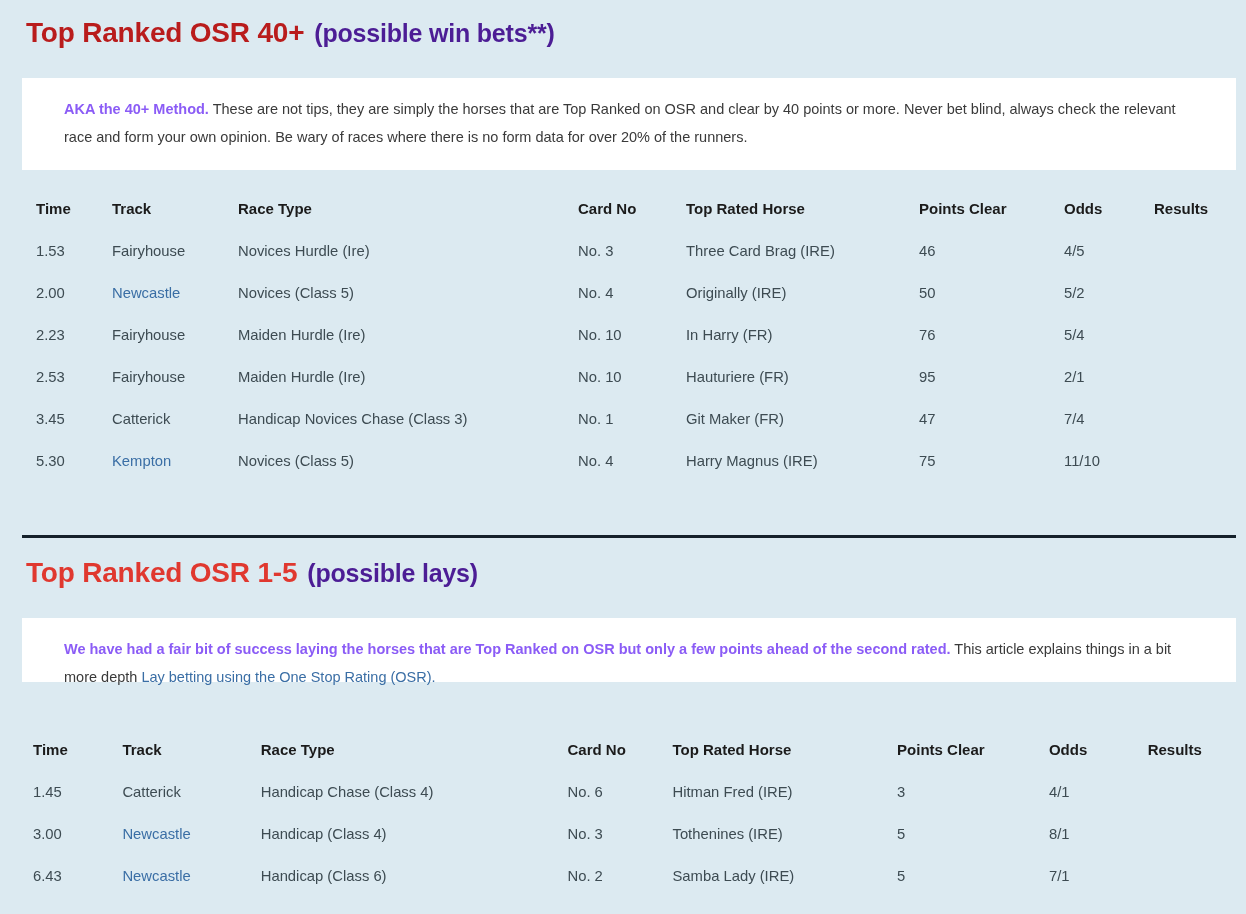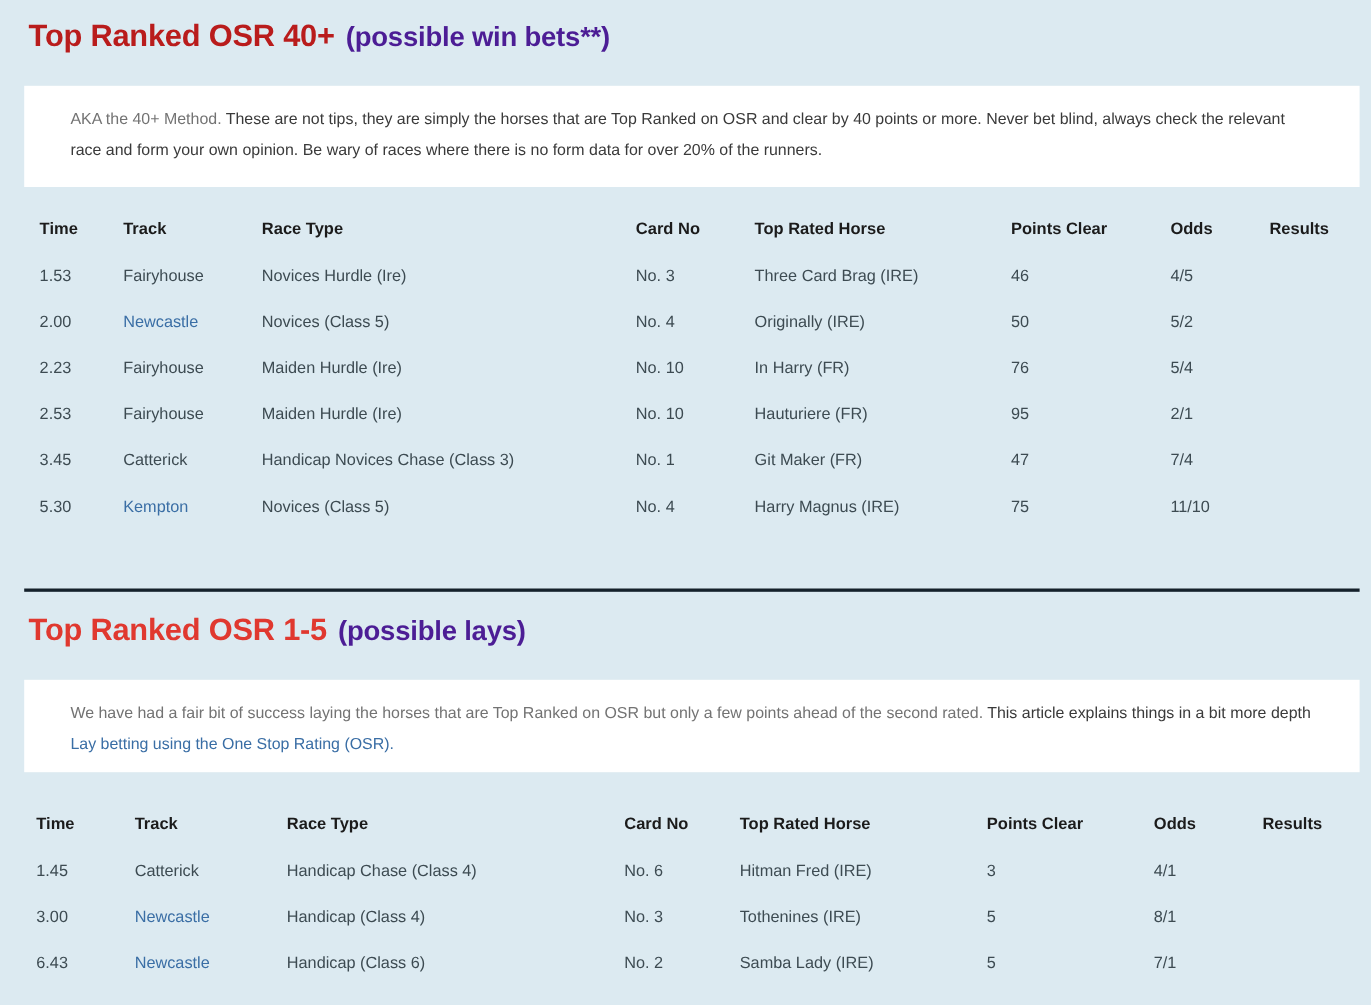--- a/index.html
+++ b/index.html
@@ -48,22 +48,22 @@
   .note-card {
     position: absolute;
     background: #ffffff;
     box-sizing: border-box;
     padding: 17px 38px 16px 42px;
     font-size: 14.5px;
     line-height: 1.95;
     color: #3a3a3a;
   }
   #note-card-40plus { left: 22px; top: 78px; width: 1214px; height: 92px; }
-  #note-card-1to5   { left: 22px; top: 618px; width: 1214px; height: 84px; }
-  .note-card b { color: #737373; font-weight: normal; }
+  #note-card-1to5   { left: 22px; top: 618px; width: 1214px; height: 64px; }
+  .note-card b { color: #8b5cf6; font-weight: bold; }
   .note-link {
     color: #3a6ea5;
     text-decoration: none;
   }
 
   
   #section-divider {
     position: absolute;
     left: 22px;
     top: 535px;

